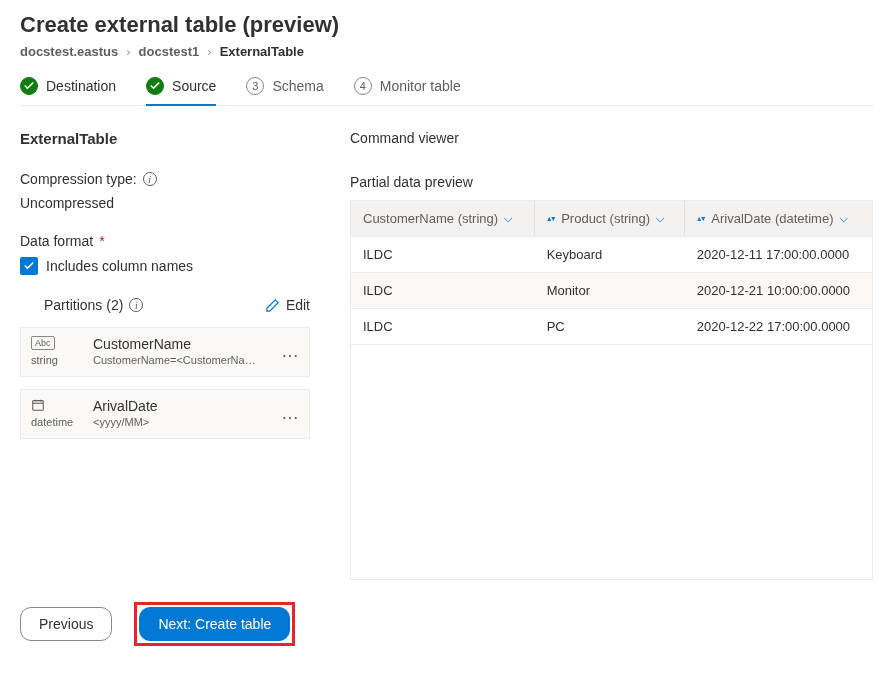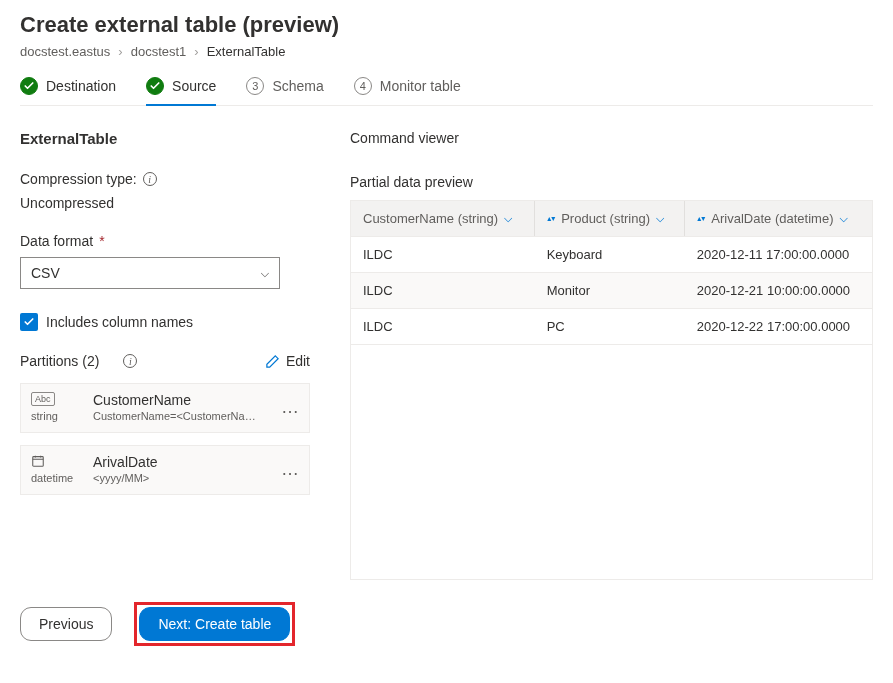--- a/index.html
+++ b/index.html
@@ -18,21 +18,21 @@
     }
     .breadcrumbs {
       display: flex;
       align-items: center;
       gap: 8px;
       font-size: 13px;
       color: #605e5c;
       margin-bottom: 18px;
     }
     .breadcrumbs .sep { color: #a19f9d; }
-    .breadcrumbs .crumb { cursor: pointer; }
+    .breadcrumbs .crumb { cursor: pointer; font-weight: bold; }
     .breadcrumbs .crumb.current { color: #323130; }
     .wizard-steps {
       display: flex;
       align-items: center;
       gap: 30px;
       border-bottom: 1px solid #edebe9;
       padding-bottom: 0;
     }
     .step {
       display: flex;
@@ -111,21 +111,21 @@
       width: 18px; height: 18px;
       background: #0078d4;
       display: flex; align-items: center; justify-content: center;
       color: #fff; font-size: 12px;
       border-radius: 2px;
     }
     .partitions-header {
       display: flex; align-items: center; justify-content: space-between;
       margin-bottom: 14px;
     }
-    .partitions-title { display: flex; align-items: center; gap: 24px; }
+    .partitions-title { display: flex; align-items: center; gap: 6px; margin-left: 24px; }
     .edit-link {
       display: flex; align-items: center; gap: 6px;
       color: #323130;
       cursor: pointer;
       font-size: 14px;
     }
     .partition-card {
       border: 1px solid #edebe9;
       background: #faf9f8;
       padding: 8px 10px 10px;
@@ -281,24 +281,20 @@
 
     <div class="field-label">
       <span>Compression type:</span>
       <span class="info-icon">i</span>
     </div>
     <div class="field-value">Uncompressed</div>
 
     <div class="field-label">
       <span>Data format</span>
       <span class="required-mark">*</span>
-    </div>
-    <div class="select-box">
-      <span>CSV</span>
-      <span class="chevron">⌵</span>
     </div>
 
     <div class="checkbox-row">
       <span class="checkbox">
         <svg class="check-svg" viewBox="0 0 16 16">
             <path d="M13 4L6 11 3 8" stroke="#fff" stroke-width="2.2" fill="none" stroke-linecap="round" stroke-linejoin="round"></path>
           </svg>
       </span>
       <span>Includes column names</span>
     </div>

